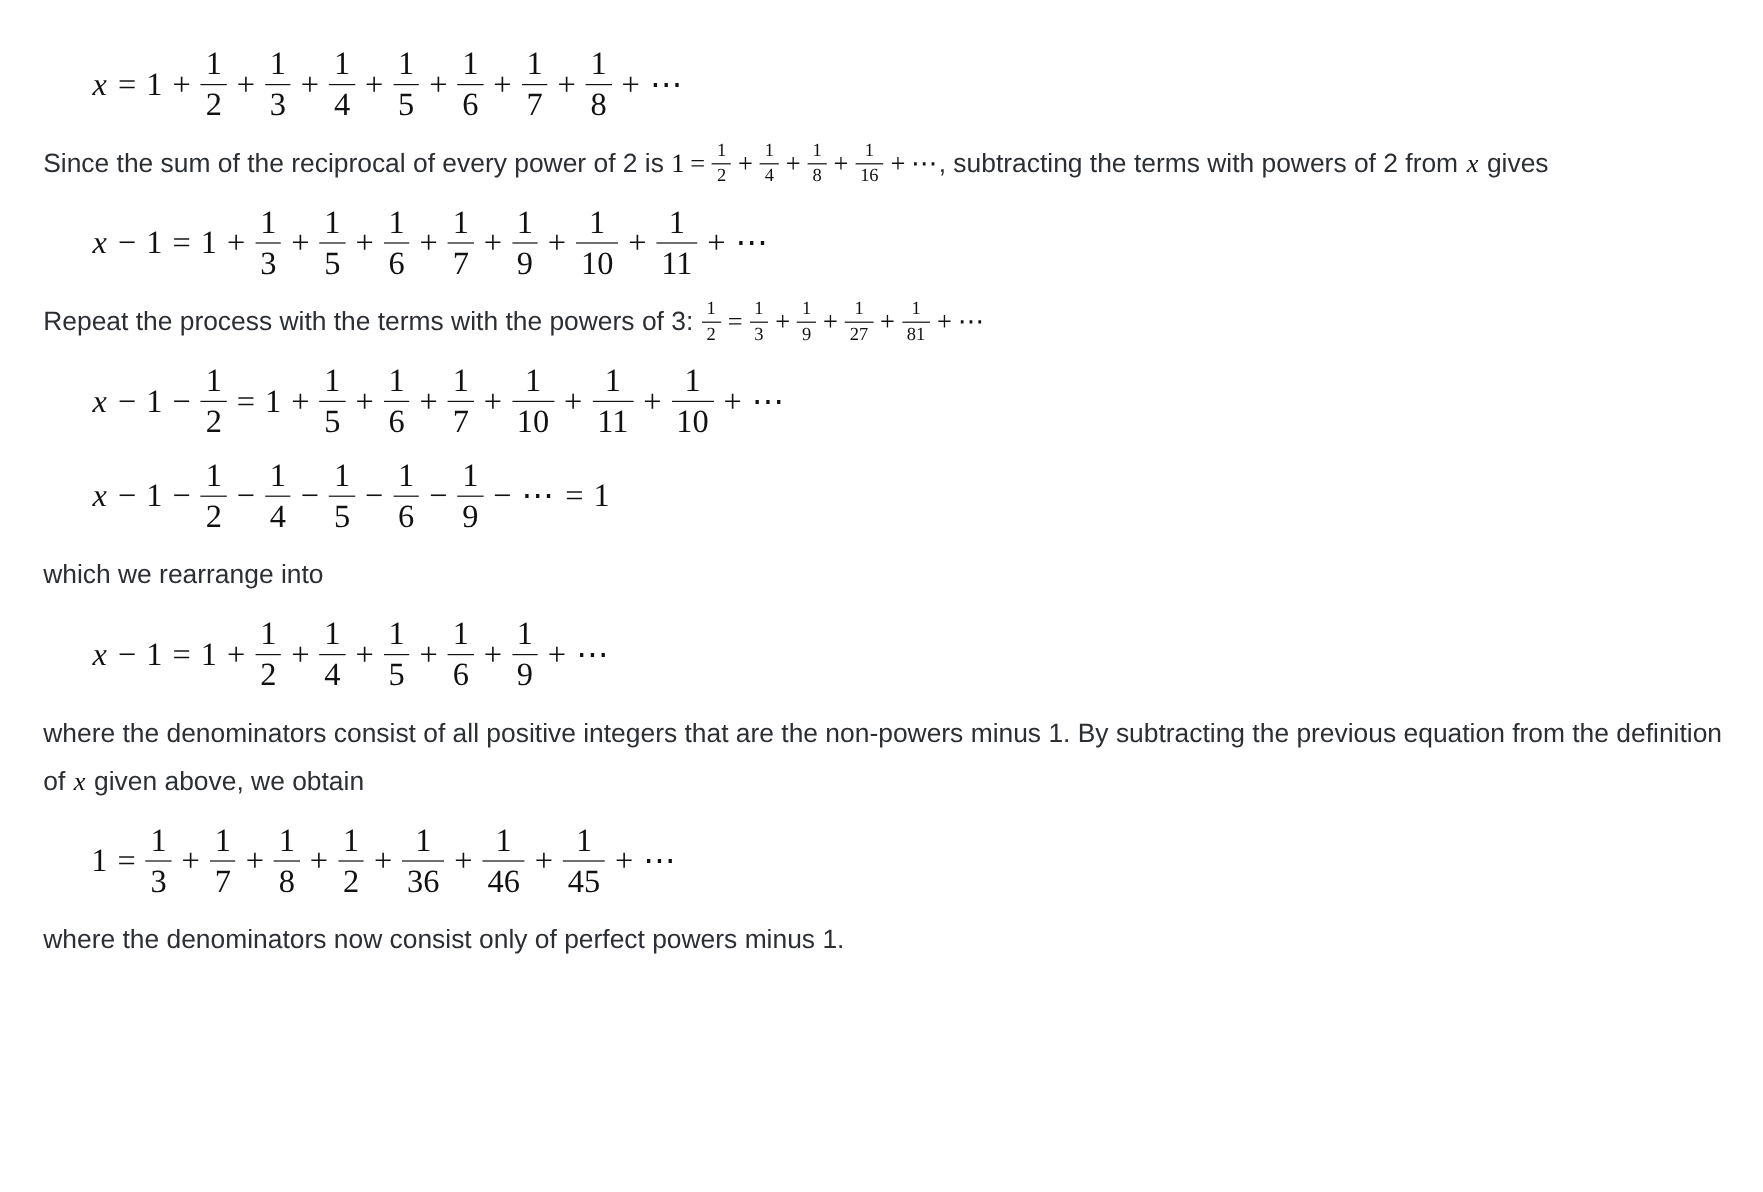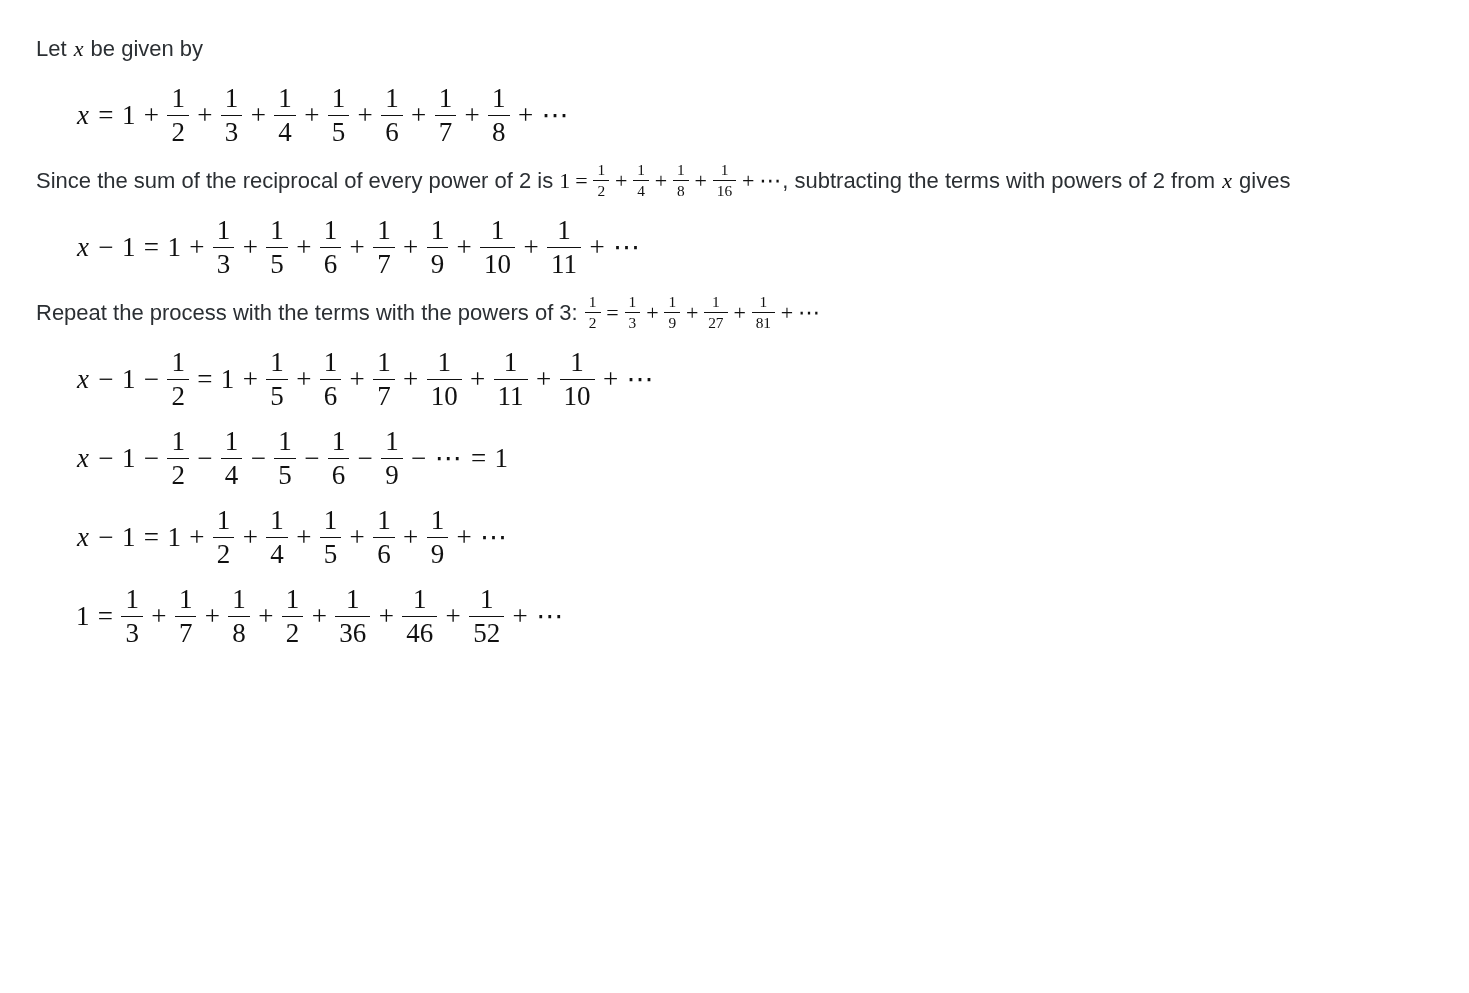--- a/index.html
+++ b/index.html
@@ -52,21 +52,20 @@
   }
   .display-eq .seg-op { margin: 0 0.31em; }
   .display-eq .seg-num, .display-eq .seg-var { line-height: 1; }
   .display-eq .frac { vertical-align: middle; }
   .display-eq .seg-dots { letter-spacing: 1px; }
 </style>
 </head>
 <body>
 
 <div id="doc-root">
-    <div class="para"><span class="seg-text">Let </span><span class="seg-var">x</span><span class="seg-text"> be given by</span></div>
     <div class="display-eq">
       <span class="seg-var">x</span>
       <span class="seg-op">=</span>
       <span class="seg-num">1</span>
       <span class="seg-op">+</span>
       <span class="frac">
         <span class="fnum">1</span>
         <span class="fden">2</span>
       </span>
       <span class="seg-op">+</span>
@@ -219,20 +218,21 @@
       <span class="seg-op">−</span>
       <span class="frac">
         <span class="fnum">1</span>
         <span class="fden">9</span>
       </span>
       <span class="seg-op">−</span>
       <span class="seg-dots">⋯</span>
       <span class="seg-op">=</span>
       <span class="seg-num">1</span>
     </div>
+    <div class="para"><span class="seg-text">which we rearrange into</span></div>
     <div class="display-eq">
       <span class="seg-var">x</span>
       <span class="seg-op">−</span>
       <span class="seg-num">1</span>
       <span class="seg-op">=</span>
       <span class="seg-num">1</span>
       <span class="seg-op">+</span>
       <span class="frac">
         <span class="fnum">1</span>
         <span class="fden">2</span>
@@ -253,20 +253,21 @@
         <span class="fden">6</span>
       </span>
       <span class="seg-op">+</span>
       <span class="frac">
         <span class="fnum">1</span>
         <span class="fden">9</span>
       </span>
       <span class="seg-op">+</span>
       <span class="seg-dots">⋯</span>
     </div>
+    <div class="para"><span class="seg-text">where the denominators consist of all positive integers that are the non-powers minus 1. By subtracting the previous equation from the definition of </span><span class="seg-var">x</span><span class="seg-text"> given above, we obtain</span></div>
     <div class="display-eq">
       <span class="seg-num">1</span>
       <span class="seg-op">=</span>
       <span class="frac">
         <span class="fnum">1</span>
         <span class="fden">3</span>
       </span>
       <span class="seg-op">+</span>
       <span class="frac">
         <span class="fnum">1</span>
@@ -288,18 +289,19 @@
         <span class="fden">36</span>
       </span>
       <span class="seg-op">+</span>
       <span class="frac">
         <span class="fnum">1</span>
         <span class="fden">46</span>
       </span>
       <span class="seg-op">+</span>
       <span class="frac">
         <span class="fnum">1</span>
-        <span class="fden">52</span>
-      </span>
-      <span class="seg-op">+</span>
-      <span class="seg-dots">⋯</span>
-    </div>
+        <span class="fden">45</span>
+      </span>
+      <span class="seg-op">+</span>
+      <span class="seg-dots">⋯</span>
+    </div>
+    <div class="para"><span class="seg-text">where the denominators now consist only of perfect powers minus 1.</span></div>
   </div>
 
 </body></html>

